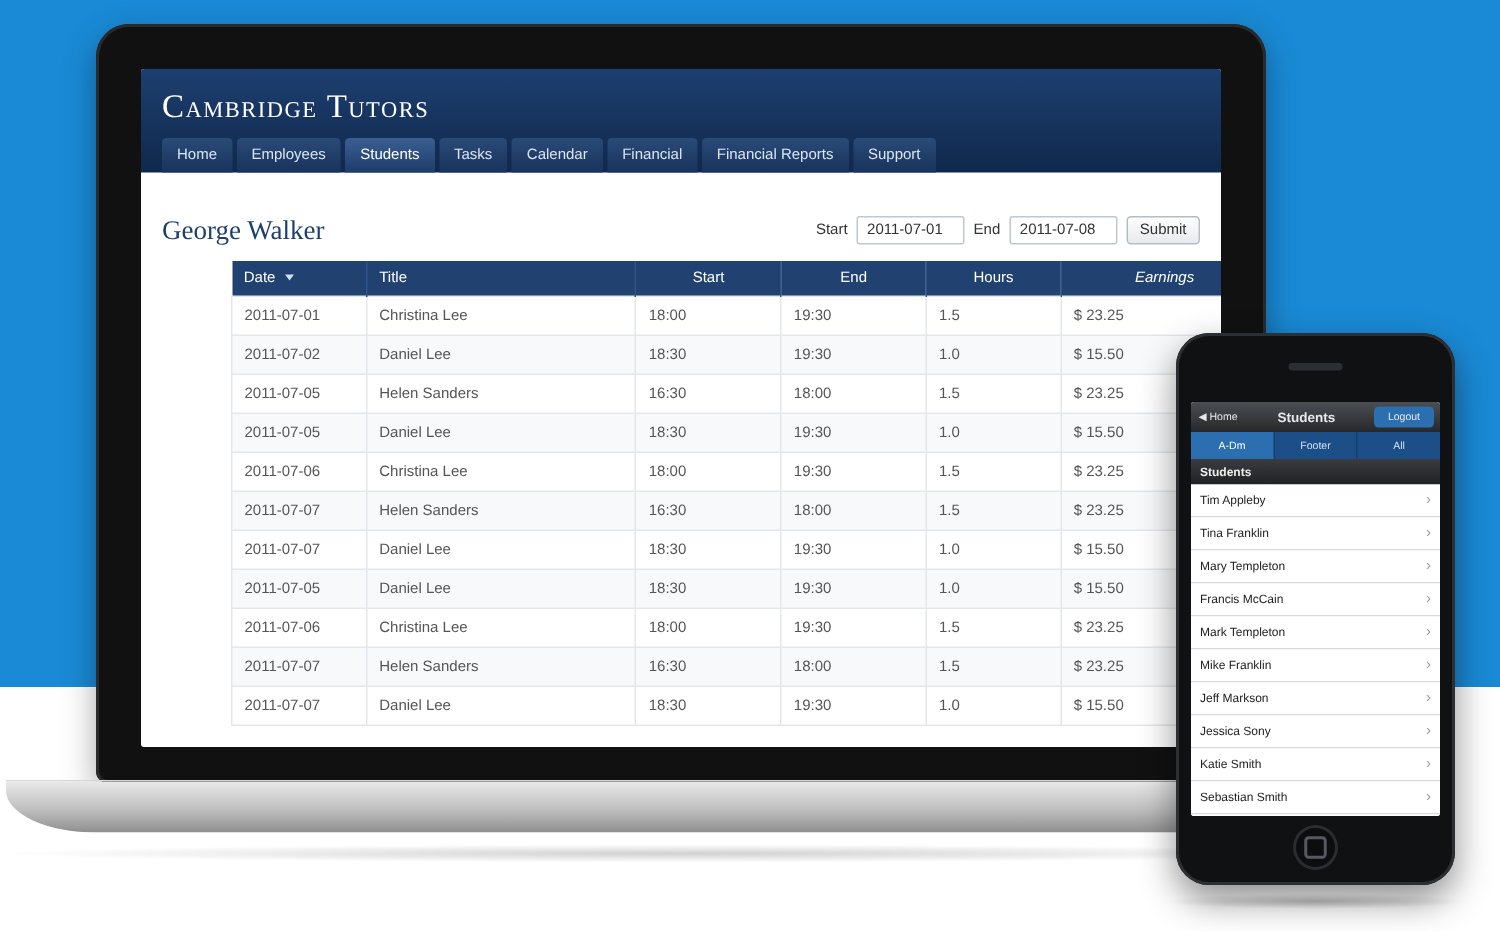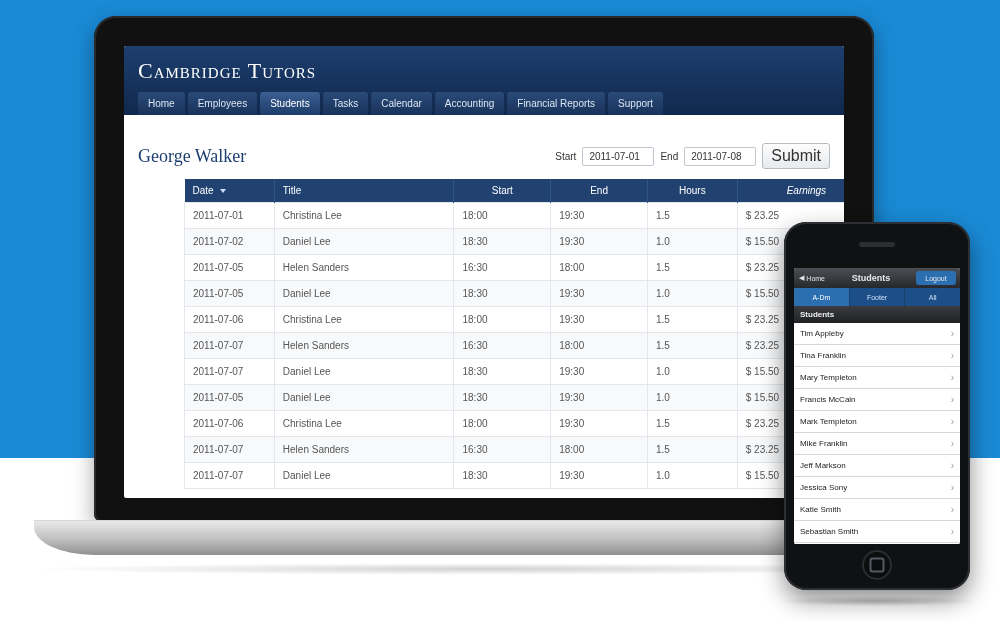--- a/index.html
+++ b/index.html
@@ -1,37 +1,37 @@
 <!DOCTYPE html>
 <html><head>
 <meta charset="utf-8">
 <style>
   html,body{margin:0;padding:0;font-family:Arial,Helvetica,sans-serif;}
   .stage{width:1000px;height:621px;position:relative;overflow:hidden;background:#fff;}
   .sky{position:absolute;top:0;left:0;right:0;height:458px;background:#1a8ad6;}
   .floor{position:absolute;left:0;right:0;top:458px;bottom:0;background:#fff;}
   
-  .laptop{position:absolute;left:94px;top:16px;width:780px;}
+  .laptop{position:absolute;left:64px;top:16px;width:780px;}
   .lap-bezel{background:#111;border-radius:22px 22px 8px 8px;padding:30px 30px 24px 30px;box-shadow:inset 0 0 0 2px #2a2a2a, 0 8px 22px rgba(0,0,0,.35);}
   .lap-screen{background:#fff;width:720px;height:452px;border-radius:2px;overflow:hidden;}
   .lap-base{height:34px;background:linear-gradient(#e9e9e9,#bfbfbf 55%,#8f8f8f);border-radius:0 0 60px 60px/0 0 28px 28px;margin:-2px -60px 0 -60px;border-top:1px solid #d6d6d6;}
   .lap-shadow{height:12px;margin:8px -70px 0 -70px;background:radial-gradient(ellipse at center, rgba(0,0,0,.18), rgba(0,0,0,0) 70%);}
   
   .app{}
   .app-header{background:linear-gradient(#1d3f6f,#10284d);color:#fff;padding:12px 14px 0 14px;}
   .brand{font-family:"Trajan Pro","Optima","Times New Roman",serif;font-size:22px;letter-spacing:1px;font-variant:small-caps;padding-bottom:8px;}
   .tabs{display:flex;gap:3px;}
   .tab{background:linear-gradient(#2a4a78,#18335b);color:#dbe5f2;font-size:10px;padding:6px 10px;border-radius:3px 3px 0 0;cursor:pointer;}
   .tab.active{background:linear-gradient(#3b5f92,#1d3c6a);color:#fff;}
   .app-body{padding:12px 14px 14px 14px;}
   .subhead{display:flex;align-items:center;justify-content:space-between;margin-bottom:10px;margin-top:16px;}
   .page-title{color:#1d3f6f;font-size:18px;font-family:Georgia,serif;font-weight:400;}
   .daterange{display:flex;align-items:center;gap:6px;font-size:10px;color:#333;}
   .dinput{border:1px solid #bfc7d0;background:#fff;color:#333;font-size:10px;padding:3px 6px;width:58px;border-radius:2px;}
-  .submit-btn{border:1px solid #b5bcc4;background:linear-gradient(#fdfdfd,#e8eaed);font-size:16px;padding:3px 8px;border-radius:3px;cursor:pointer;color:#333;}
+  .submit-btn{border:1px solid #b5bcc4;background:linear-gradient(#fdfdfd,#e8eaed);font-size:10px;padding:3px 8px;border-radius:3px;cursor:pointer;color:#333;}
   table.data{width:100%;border-collapse:collapse;font-size:10px;color:#555;margin-left:46px;}
   table.data thead th{background:#214271;color:#fff;font-weight:400;text-align:left;padding:6px 8px;border-right:1px solid #2f5488;}
   table.data thead th.center{text-align:center;}
   table.data thead th.sort::after{content:"";display:inline-block;margin-left:6px;border-left:3px solid transparent;border-right:3px solid transparent;border-top:4px solid #cfe0f7;vertical-align:middle;}
   table.data tbody td{padding:7px 8px;border:1px solid #e3e7ec;background:#fff;}
   table.data tbody tr:nth-child(even) td{background:#f8f9fb;}
   table.data tbody td.center{text-align:left;}
   
   .phone{position:absolute;right:30px;top:222px;width:186px;}
   .ph-body{background:#101112;border-radius:22px;padding:46px 10px 46px 10px;box-shadow:0 10px 24px rgba(0,0,0,.45), inset 0 0 0 2px #2c2f33;position:relative;}
@@ -67,21 +67,21 @@
         <div class="app">
 
           <div class="app-header">
             <div class="brand">Cambridge Tutors</div>
             <div class="tabs" id="nav-tabs">
                 <div class="tab">Home</div>
                 <div class="tab">Employees</div>
                 <div class="tab active">Students</div>
                 <div class="tab">Tasks</div>
                 <div class="tab">Calendar</div>
-                <div class="tab">Accounting</div>
+                <div class="tab">Financial</div>
                 <div class="tab">Financial Reports</div>
                 <div class="tab">Support</div>
               </div>
           </div>
 
           <div class="app-body">
             <div class="subhead">
               <div class="page-title">George Walker</div>
               <div class="daterange">
                 <span>Start</span>

